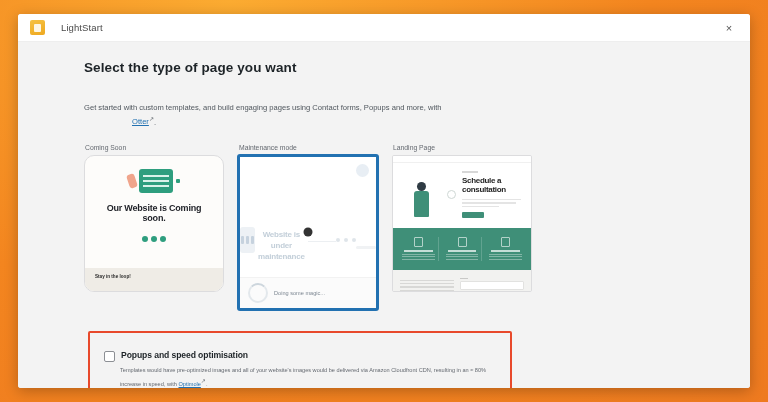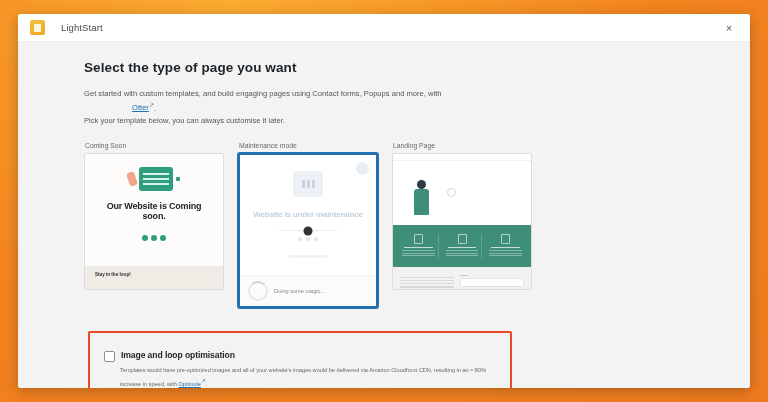--- a/index.html
+++ b/index.html
@@ -20,52 +20,52 @@
   .brand{display:flex;align-items:center;gap:16px;}
   .brand-logo{width:15px;height:15px;border-radius:2px;
     background:linear-gradient(160deg,#f5c242,#eea820);
     display:flex;align-items:center;justify-content:center;}
   .brand-logo i{display:block;width:7px;height:8px;background:#fdf6e2;border-radius:1px;}
   .brand-name{font-size:9.5px;color:#4a4a4a;letter-spacing:.1px;}
   .close-btn{margin-left:auto;width:22px;height:18px;display:flex;align-items:center;
     justify-content:center;color:#555;font-size:11px;cursor:default;}
   .content{position:relative;height:347px;background:#f3f3f3;padding:0 0 0 0;}
   .inner{padding:18px 0 0 66px;}
-  h1.title{font-size:13.5px;font-weight:bold;color:#1d2327;margin:0 0 13px 0;letter-spacing:.1px;}
+  h1.title{font-size:13.5px;font-weight:bold;color:#1d2327;margin:0 0 27px 0;letter-spacing:.1px;}
   .sub{font-size:7.6px;color:#50575e;line-height:1.65;margin:0 0 15px 0;max-width:420px;}
   .sub a{color:#2271b1;text-decoration:underline;padding-left:48px;}
   .ext{font-size:6px;vertical-align:super;}
   .cards{display:flex;gap:14px;}
   .card-col{width:140px;}
   .card-label{font-size:6.8px;color:#646970;margin:0 0 4px 1px;}
   .card{height:135px;background:#fff;border:1px solid #dcdcde;border-radius:2px;
     overflow:hidden;position:relative;}
   .card.selected{border:2px solid #2271b1;box-shadow:0 0 0 1px #2271b1;}
   
-  .c1{background:#fdfcfa;display:flex;flex-direction:column;}
+  .c1{background:#fdfcfa;display:flex;flex-direction:column;border-radius:10px;}
   .c1-top{flex:1;padding:8px 10px 0;text-align:center;}
   .c1-illus{height:34px;display:flex;align-items:center;justify-content:center;gap:3px;}
   .c1-board{width:34px;height:24px;background:#2e9e7e;border-radius:3px;position:relative;}
   .c1-board:before{content:"";position:absolute;left:4px;top:6px;right:4px;height:2px;
     background:#d9f2e9;box-shadow:0 5px 0 #d9f2e9,0 10px 0 #d9f2e9;}
   .c1-hand{width:8px;height:14px;background:#f0a58c;border-radius:3px;transform:rotate(-18deg);}
   .c1-dot{width:4px;height:4px;background:#2e9e7e;border-radius:1px;}
   .c1-h{font-size:9px;font-weight:bold;color:#22242a;line-height:1.15;margin:5px 2px 0;letter-spacing:-.2px;}
   .c1-count{display:flex;gap:3px;justify-content:center;margin:7px 4px 0;}
   .c1-cell{flex:1;background:#f4f2ee;border-radius:2px;padding:3px 0 2px;}
   .c1-num{font-size:7.5px;font-weight:bold;color:#22242a;}
   .c1-unit{font-size:3px;color:#9a9a9a;margin-top:1px;}
   .c1-note{font-size:2.6px;color:#b0aeaa;line-height:1.5;margin:5px 8px 0;}
   .c1-soc{display:flex;gap:3px;justify-content:center;margin-top:4px;}
   .c1-soc i{width:6px;height:6px;border-radius:50%;background:#2e9e7e;display:block;}
   .c1-foot{background:#efece6;padding:6px 10px;margin-top:4px;}
   .c1-foot b{font-size:4.6px;color:#2a2a2a;display:block;}
   .c1-foot span{font-size:2.6px;color:#a9a7a3;display:block;line-height:1.5;margin-top:2px;}
   
-  .c2{background:#fff;position:relative;display:flex;flex-direction:column;
+  .c2{background:#fff;position:relative;display:flex;flex-direction:row;
       align-items:center;padding-top:16px;}
   .c2-badge{position:absolute;right:7px;top:7px;width:13px;height:13px;border-radius:50%;
     background:#e8eef4;}
   .c2-img{width:30px;height:26px;background:#edf1f5;border-radius:3px;
     display:flex;align-items:center;justify-content:center;gap:2px;}
   .c2-img i{width:3px;height:8px;background:#c6d2de;border-radius:1px;display:block;}
   .c2-h{font-size:8px;font-weight:bold;color:#c3cfd9;text-align:center;
     line-height:1.35;margin-top:13px;letter-spacing:-.2px;}
   .c2-rule{width:58px;height:1px;background:#eceff2;margin:9px 0 6px;}
   .c2-soc{display:flex;gap:4px;}
@@ -132,21 +132,20 @@
     </div>
     <div class="close-btn">×</div>
   </div>
 
   <div class="content">
     <div class="inner">
       <h1 class="title">Select the type of page you want</h1>
 
       <p class="sub">
         <span>Get started with custom templates, and build engaging pages using Contact forms, Popups and more, with </span><a href="#">Otter</a><span class="ext">↗</span>.<br>
-        <span>Pick your template below, you can always customise it later.</span>
       </p>
 
       <div class="cards">
 
         <div class="card-col">
           <div class="card-label">Coming Soon</div>
           <div class="card c1">
             <div class="c1-top">
               <div class="c1-illus">
                 <span class="c1-hand"></span>
@@ -195,20 +194,30 @@
 
         <div class="card-col">
           <div class="card-label">Landing Page</div>
           <div class="card c3">
             <div class="c3-nav"></div>
             <div class="c3-hero">
               <div class="c3-person">
                   <span class="c3-body"></span>
                 </div>
               <div class="c3-ring"></div>
+              <div class="c3-cp">
+                <div class="c3-eyebrow"></div>
+                <div class="c3-h">Schedule a consultation</div>
+                <div class="c3-lines">
+                    <i style="width:96%"></i>
+                    <i style="width:88%"></i>
+                    <i style="width:60%"></i>
+                  </div>
+                <div class="c3-btn"></div>
+              </div>
             </div>
             <div class="c3-feat">
               <div class="c3-fcol">
                   <div class="c3-ficon"></div>
                   <div class="c3-fl"></div>
                   <div class="c3-fs"></div>
                   <div class="c3-fs"></div>
                   <div class="c3-fs"></div>
                 </div>
               <div class="c3-fcol">
@@ -243,21 +252,21 @@
         </div>
 
       </div>
     </div>
 
     <div class="hl"></div>
 
     <div class="opt">
       <div class="opt-row">
         <div class="cbx"></div>
-        <div class="opt-title">Image and loop optimisation</div>
+        <div class="opt-title">Popups and speed optimisation</div>
       </div>
       <div class="opt-desc">
         <span>Templates would have pre-optimized images and all of your website's images would be delivered via Amazon Cloudfront CDN, resulting in an ≈ 80% increase in speed, with </span><a href="#">Optimole</a><span class="ext">↗</span>.
       </div>
     </div>
 
   </div>
 </div>
 
 </body></html>

